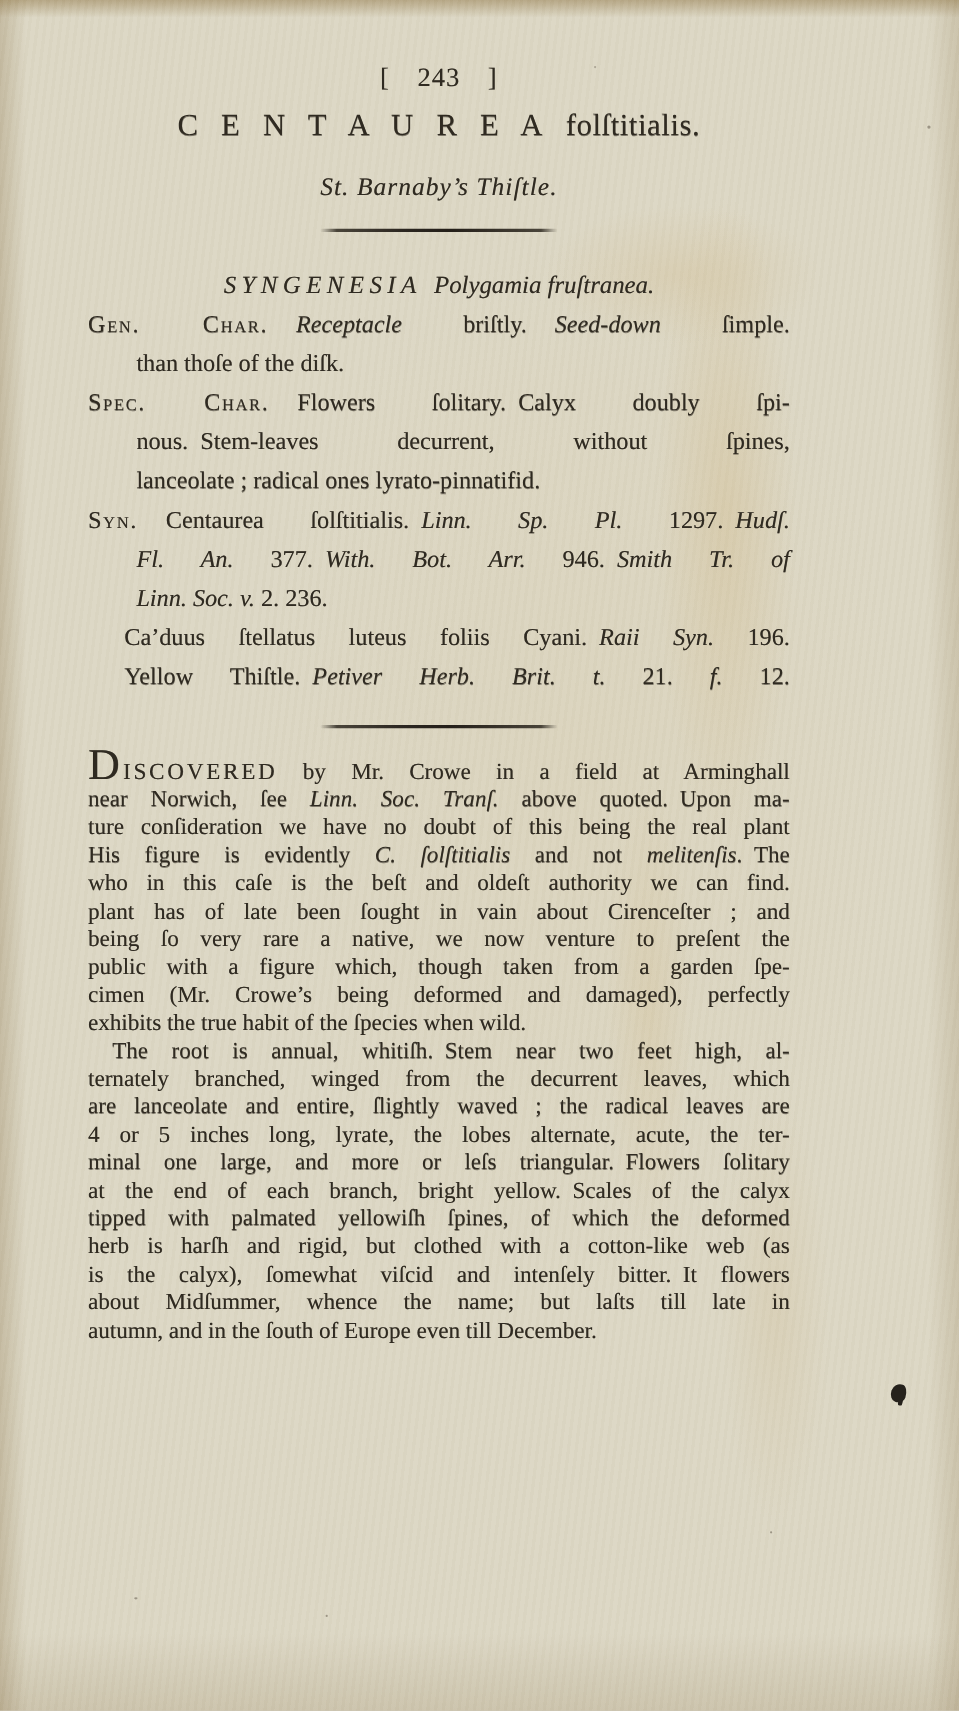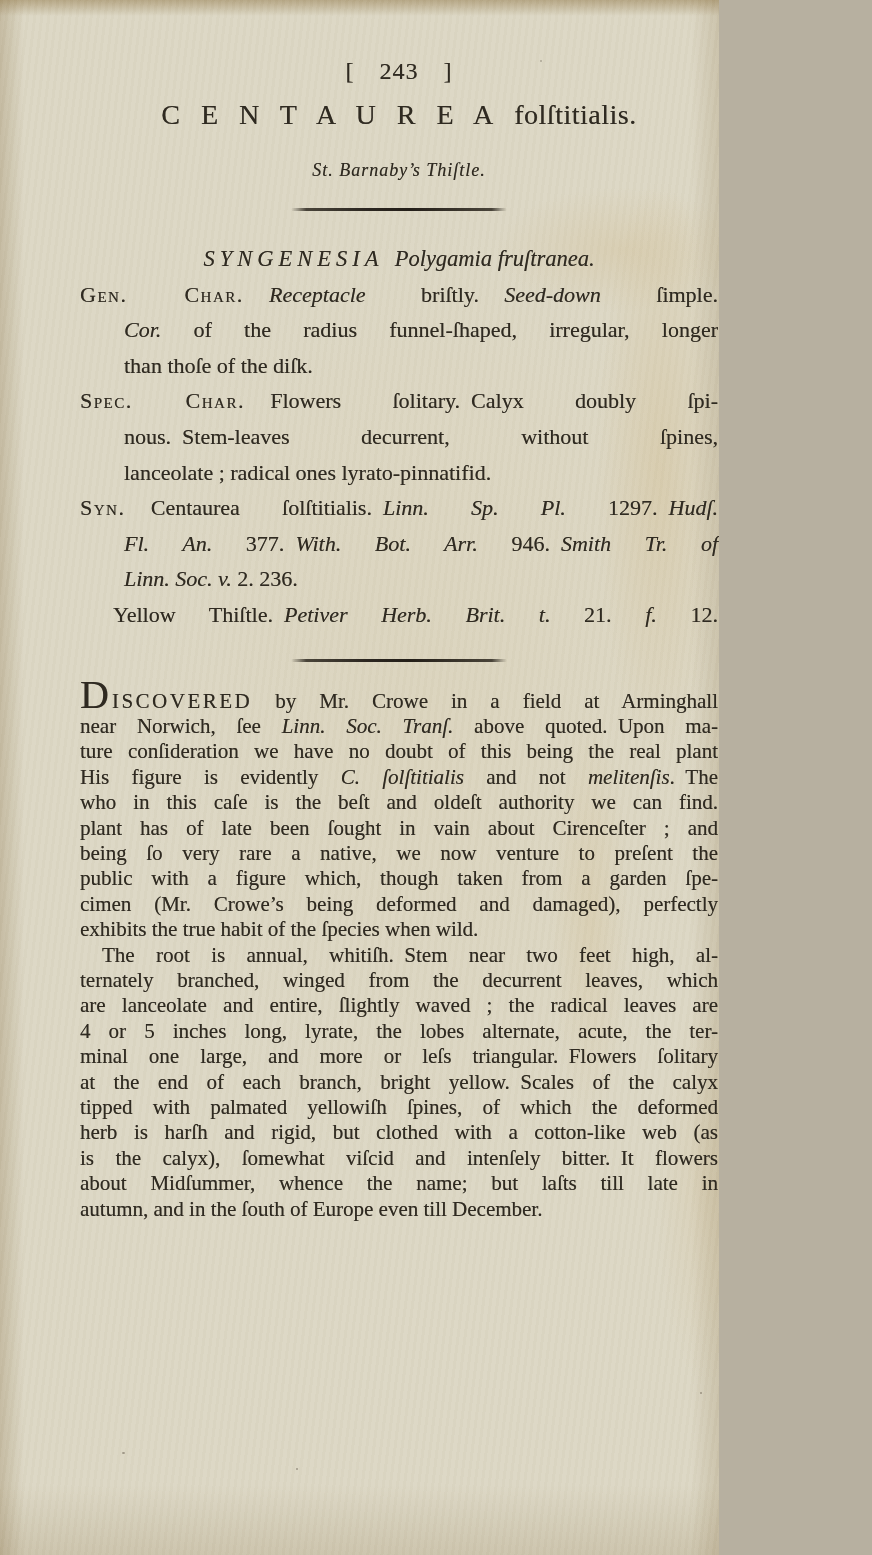--- a/index.html
+++ b/index.html
@@ -6,21 +6,21 @@
     --paper:#dcd7c4;
     --ink:#2f2a21;
   }
   html,body{margin:0;padding:0;}
   body{
     width:872px;height:1555px;
     font-family:"Liberation Serif","DejaVu Serif",serif;
     background:#b7b0a0;
   }
   .page{
-    position:relative;width:719px;height:1555px;overflow:hidden;
+    position:relative;width:872px;height:1555px;overflow:hidden;
     background-color:var(--paper);
     background-image:
       radial-gradient(ellipse 90px 420px at 660px 470px, rgba(198,162,92,0.20), transparent 70%),
       radial-gradient(ellipse 55px 300px at 590px 920px, rgba(198,162,92,0.14), transparent 70%),
       radial-gradient(ellipse 70px 280px at 705px 1190px, rgba(190,155,90,0.12), transparent 70%),
       radial-gradient(ellipse 180px 90px at 620px 250px, rgba(195,158,88,0.16), transparent 70%),
       radial-gradient(ellipse 420px 680px at 60% 45%, rgba(205,175,110,0.08), transparent 72%),
       repeating-linear-gradient(97deg, rgba(120,105,70,0.025) 0 3px, rgba(255,255,250,0.03) 3px 7px),
       linear-gradient(180deg, rgba(150,126,80,0.55) 0px, rgba(150,126,80,0) 16px),
       linear-gradient(90deg, rgba(140,118,78,0.30) 0px, rgba(140,118,78,0) 24px),
@@ -30,21 +30,21 @@
   }
   .column{
     position:absolute;left:80px;top:0;width:638px;
     text-shadow:0.2px 0.3px 0.6px rgba(47,42,33,0.55);
   }
   
   .pagenum{margin-top:56px;text-align:center;font-size:24px;line-height:30px;letter-spacing:1px;}
   .main-title{margin-top:10px;text-align:center;font-size:28px;line-height:38px;white-space:nowrap;}
   .title-genus{letter-spacing:7px;}
   .title-species{margin-left:14px;letter-spacing:0.5px;}
-  .subtitle{margin-top:16px;text-align:center;font-style:italic;font-size:18px;line-height:40px;letter-spacing:1px;}
+  .subtitle{margin-top:16px;text-align:center;font-style:italic;font-size:23px;line-height:40px;letter-spacing:1px;}
   .rule{
     margin:18px auto 0 auto;width:216px;height:3px;border-radius:2px;
     background:linear-gradient(90deg, rgba(47,42,33,0) 0%, rgba(47,42,33,0.85) 7%, #2b2620 35%, #241f19 55%, rgba(47,42,33,0.85) 93%, rgba(47,42,33,0) 100%);
   }
   .rule.second{margin-top:26px;}
   
   .charlines{margin-top:30px;font-size:22px;line-height:35.6px;}
   .desclines{margin-top:27px;font-size:21px;line-height:25.4px;}
   .line{min-height:1em;}
   .jl{text-align:justify;text-align-last:justify;}
@@ -86,28 +86,28 @@
       <span class="title-genus">C E N T A U R E A</span><span class="title-species">folſtitialis.</span>
     </div>
 
     <div class="subtitle">St. Barnaby’s Thiſtle.</div>
 
     <div class="rule first"></div>
 
     <div class="charlines">
         <div class="line center cl"><span class="s-ic">SYNGENESIA</span><span class="s-r"> </span><span class="s-ii">Polygamia fruſtranea.</span></div>
         <div class="line jl"><span class="s-sc">Gen. Char.</span><span class="s-g"></span><span class="s-i">Receptacle</span><span class="s-r"> briſtly.</span><span class="s-g"></span><span class="s-i">Seed-down</span><span class="s-r"> ſimple.</span></div>
-        <div class="line ind1 jl"><span class="s-i">Cor.</span><span class="s-r"> of the radius funnel-ſhaped, irregular, longer</span></div>
         <div class="line ind1"><span class="s-r">than thoſe of the diſk.</span></div>
         <div class="line jl"><span class="s-sc">Spec. Char.</span><span class="s-g"></span><span class="s-r">Flowers ſolitary. Calyx doubly ſpi-</span></div>
         <div class="line ind1 jl"><span class="s-r">nous. Stem-leaves decurrent, without ſpines,</span></div>
         <div class="line ind1"><span class="s-r">lanceolate ; radical ones lyrato-pinnatifid.</span></div>
         <div class="line jl"><span class="s-sc">Syn.</span><span class="s-g"></span><span class="s-r">Centaurea ſolſtitialis. </span><span class="s-i">Linn. Sp. Pl.</span><span class="s-r"> 1297. </span><span class="s-i">Hudſ.</span></div>
         <div class="line ind1 jl"><span class="s-i">Fl. An.</span><span class="s-r"> 377. </span><span class="s-i">With. Bot. Arr.</span><span class="s-r"> 946. </span><span class="s-i">Smith Tr. of</span></div>
         <div class="line ind1"><span class="s-i">Linn. Soc. v.</span><span class="s-r"> 2. 236.</span></div>
+        <div class="line ind2 jl"><span class="s-r">Ca’duus ſtellatus luteus foliis Cyani. </span><span class="s-i">Raii Syn.</span><span class="s-r"> 196.</span></div>
         <div class="line ind2 jl"><span class="s-r">Yellow Thiſtle. </span><span class="s-i">Petiver Herb. Brit. t.</span><span class="s-r"> 21. </span><span class="s-i">f.</span><span class="s-r"> 12.</span></div>
       </div>
 
     <div class="rule second"></div>
 
     <div class="desclines">
         <div class="line jl"><span class="s-dc">D</span><span class="s-caps">ISCOVERED</span><span class="s-r"> by Mr. Crowe in a field at Arminghall</span></div>
         <div class="line jl"><span class="s-r">near Norwich, ſee </span><span class="s-i">Linn. Soc. Tranſ.</span><span class="s-r"> above quoted. Upon ma-</span></div>
         <div class="line jl"><span class="s-r">ture conſideration we have no doubt of this being the real plant</span></div>
         <div class="line jl"><span class="s-r">His figure is evidently </span><span class="s-i">C. ſolſtitialis</span><span class="s-r"> and not </span><span class="s-i">melitenſis</span><span class="s-r">. The</span></div>

